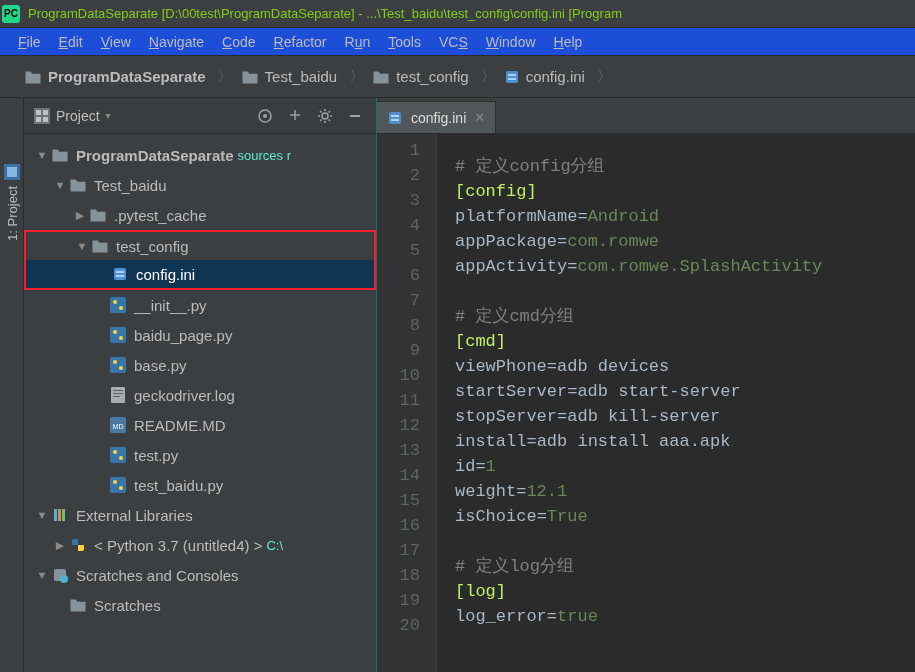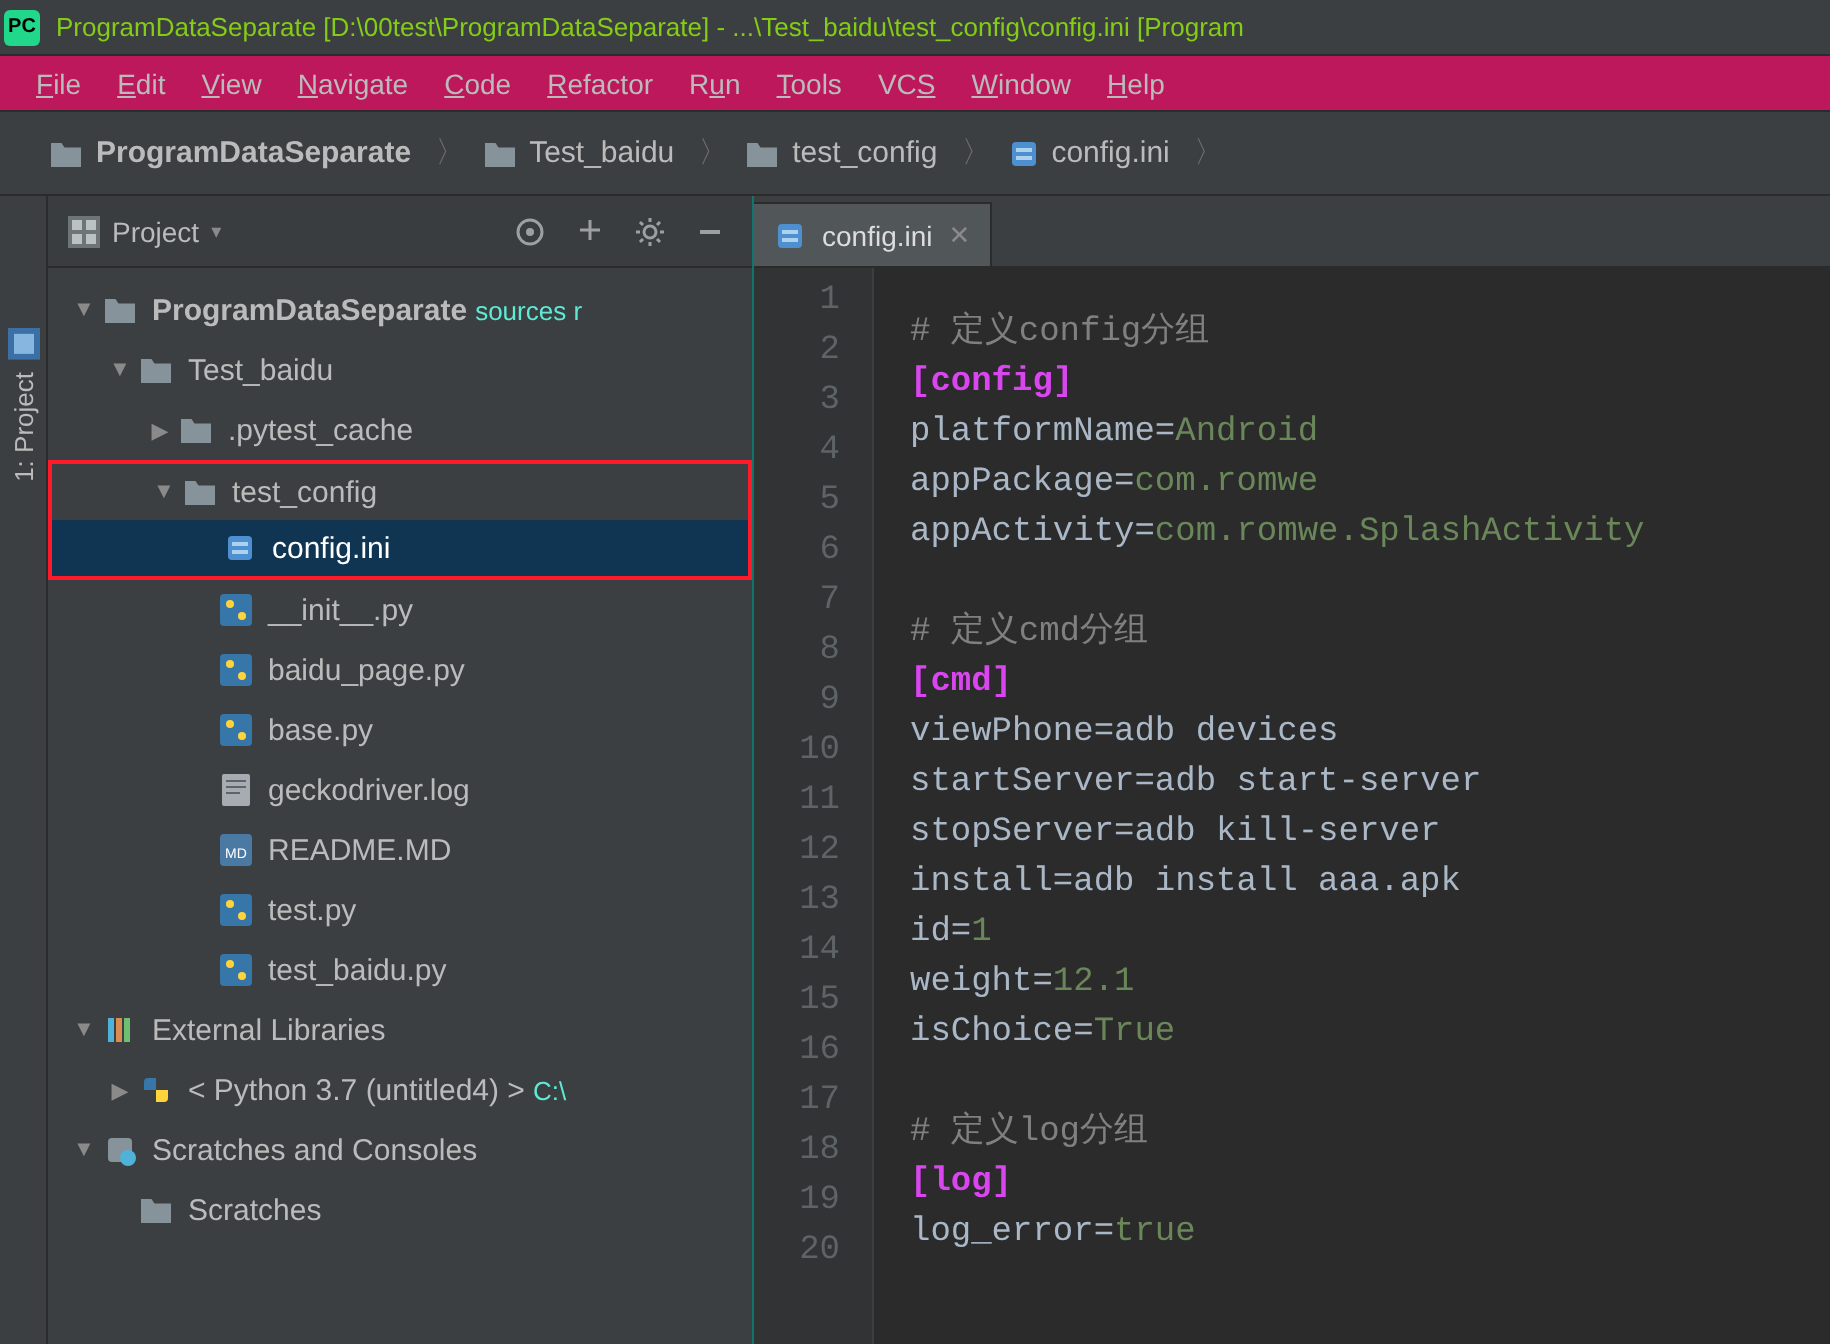--- a/index.html
+++ b/index.html
@@ -32,21 +32,21 @@
   margin-right: 8px;
 }
 .titlebar .title-text {
   color: #84cc16;
   font-size: 13px;
   white-space: nowrap;
   overflow: hidden;
 }
 
 .menubar {
-  background: #be185d;
+  background: #1d4ed8;
   height: 28px;
   display: flex;
   align-items: center;
   padding: 0 10px;
   gap: 2px;
   border-bottom: 1px solid #2b2b2b;
 }
 .menu-item {
   padding: 2px 8px;
   color: #bbbbbb;
@@ -233,21 +233,21 @@
   padding: 4px 16px 4px 0;
   border-right: 1px solid #3c3f41;
 }
 .gutter div { height: 25px; }
 .code {
   padding: 20px 0 4px 18px;
   color: #a9b7c6;
 }
 .code .line { height: 25px; white-space: pre; }
 .c-comment { color: #808080; }
-.c-section { color: #d946ef; font-weight: bold;}
+.c-section { color: #bef264; font-weight: normal;}
 .c-key { color: #a9b7c6; }
 .c-eq { color: #a9b7c6; }
 .c-str { color: #6a8759; }
 .c-cmdval { color: #a9b7c6; }
 svg { display:block; }
 .py-icon-rect { fill:#3676a8; }
 .py-icon-snake { fill:#ffd43b; }
 </style>
 </head>
 <body>

